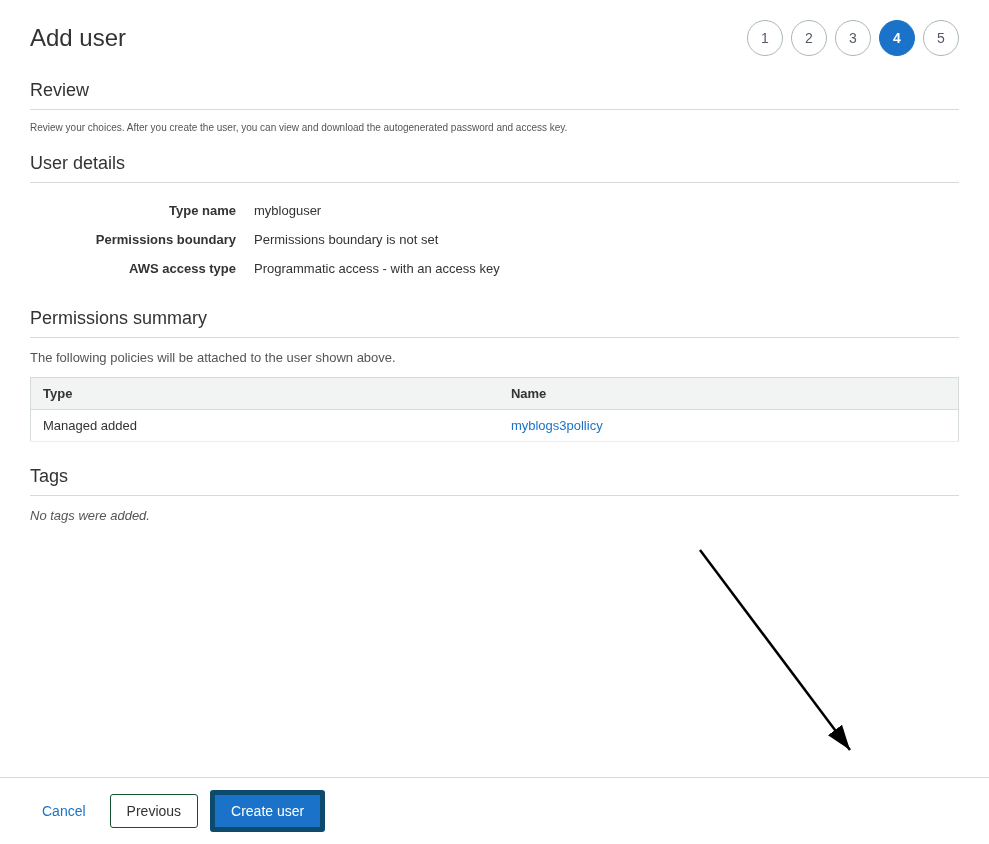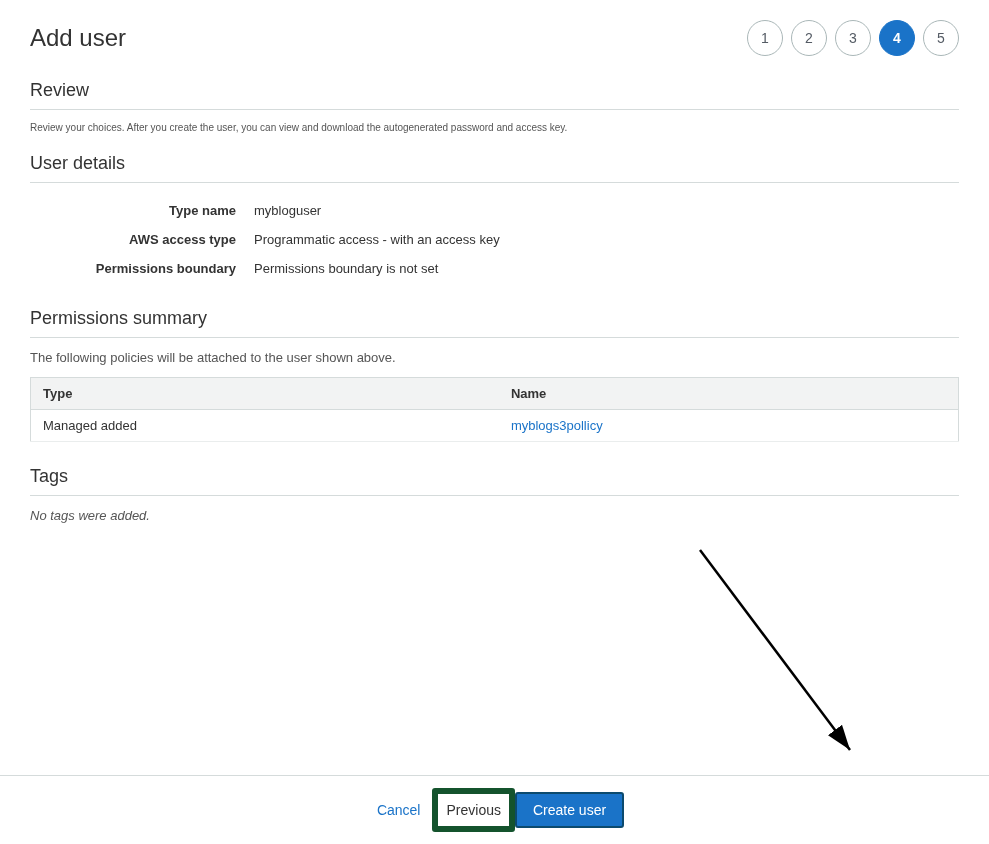--- a/index.html
+++ b/index.html
@@ -185,48 +185,49 @@
 
     
     .footer {
       position: fixed;
       bottom: 0;
       width: 989px;
       background: #fff;
       border-top: 1px solid #d5dbdb;
       padding: 12px 30px;
       display: flex;
-      justify-content: center;
+      justify-content: flex-start;
       align-items: center;
+      gap: 12px;
       z-index: 100;
     }
 
     .btn-cancel {
       background: none;
       border: none;
       color: #1a73c8;
       font-size: 14px;
       cursor: pointer;
       padding: 8px 12px;
       text-decoration: none;
     }
 
     .btn-previous {
       background: #fff;
-      border: 6px solid #14532d;
+      border: 1px solid #14532d;
       color: #333;
       font-size: 14px;
       cursor: pointer;
-      padding: 8px 8px;
+      padding: 8px 16px;
       border-radius: 3px;
     }
 
     .btn-create {
       background: #1a73c8;
-      border: 2px solid #0c4a6e;
+      border: 5px solid #0c4a6e;
       color: #fff;
       font-size: 14px;
       cursor: pointer;
       padding: 8px 16px;
       border-radius: 3px;
       font-weight: 500;
     }
 
     .content-area {
       padding-bottom: 80px;
@@ -258,26 +259,26 @@
     <div class="user-details-section">
       <h3 class="section-title">User details</h3>
       <hr class="section-divider">
       <table class="user-details-table">
         <tbody>
           <tr>
             <td>Type name</td>
             <td>mybloguser</td>
           </tr>
           <tr>
+            <td>Permissions boundary</td>
+            <td>Permissions boundary is not set</td>
+          </tr>
+          <tr>
             <td>AWS access type</td>
             <td>Programmatic access - with an access key</td>
-          </tr>
-          <tr>
-            <td>Permissions boundary</td>
-            <td>Permissions boundary is not set</td>
           </tr>
         </tbody>
       </table>
     </div>
 
     <div class="permissions-section">
       <h3 class="section-title">Permissions summary</h3>
       <hr class="section-divider">
       <p class="permissions-desc">The following policies will be attached to the user shown above.</p>
       <table class="permissions-table">

